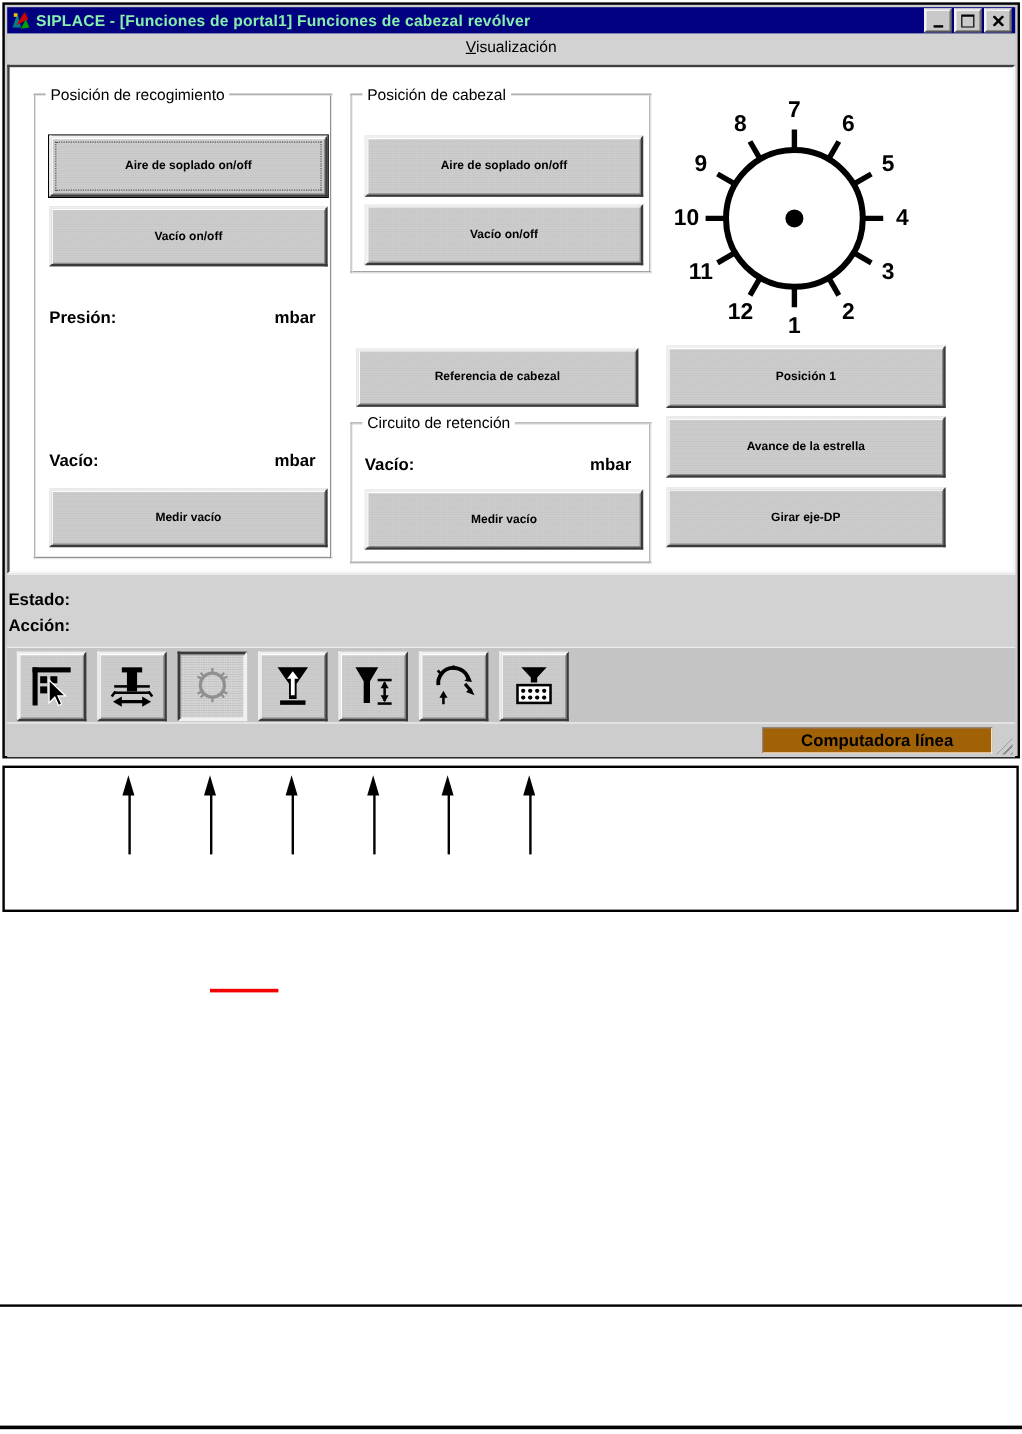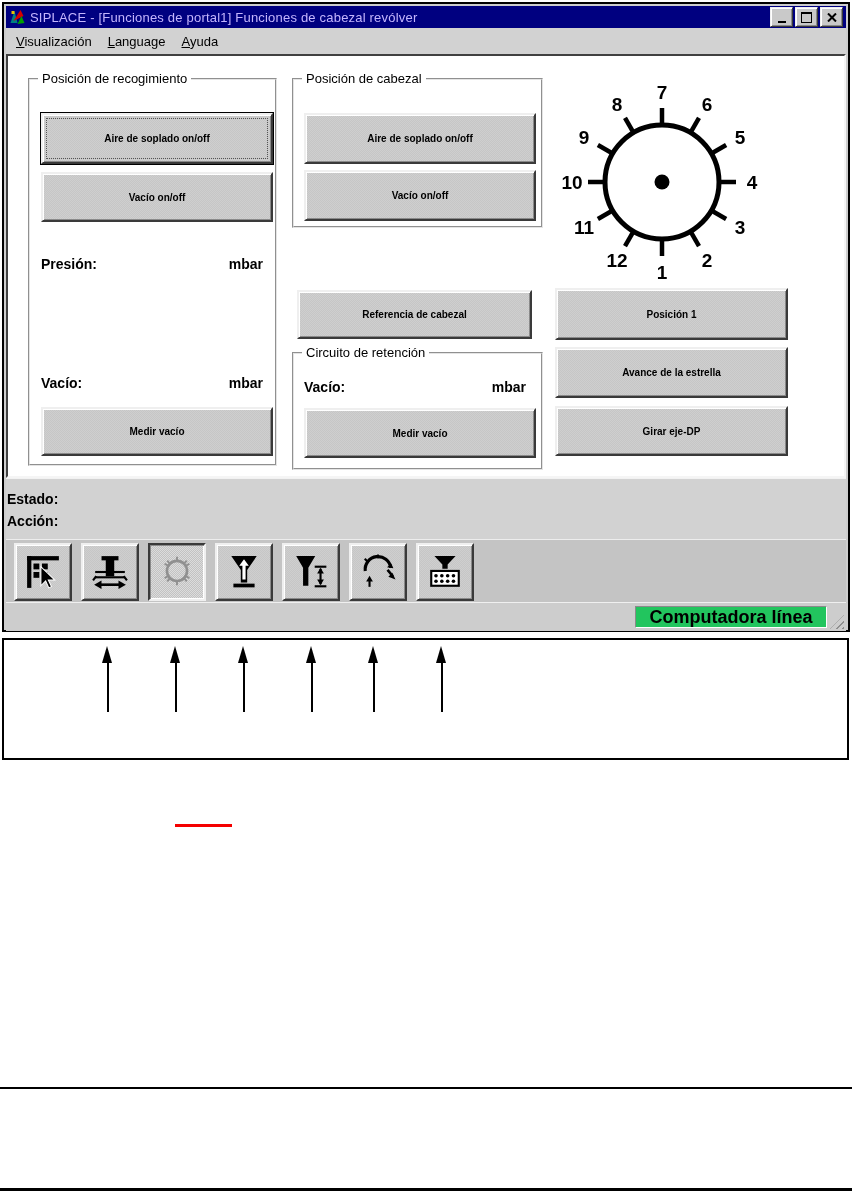--- a/index.html
+++ b/index.html
@@ -10,36 +10,36 @@
   
   .window{
     position:absolute;left:2px;top:2px;width:840px;height:622px;
     background:#cdcdcd;border:2px solid #000;padding:2px;
   }
   .titlebar{
     height:22px;background:#000080;display:flex;align-items:center;
     padding:0 3px;gap:4px;
   }
   .titlebar .title{
-    flex:1;color:#c4b5fd;font-weight:normal;font-size:13px;white-space:nowrap;
+    flex:1;color:#86efac;font-weight:bold;font-size:13px;white-space:nowrap;
     overflow:hidden;letter-spacing:.2px;
   }
   .appicon{width:17px;height:16px;flex:0 0 auto;}
   .winbtns{display:flex;gap:2px;}
   .winbtn{
     width:21px;height:18px;background:#c9c9c9;
     border:1px solid;border-color:#f0f0f0 #3a3a3a #3a3a3a #f0f0f0;
     box-shadow:inset 1px 1px 0 #fff, inset -1px -1px 0 #8a8a8a;
     display:flex;align-items:center;justify-content:center;position:relative;
   }
   .glyph-min{width:8px;height:2px;background:#000;margin-top:9px;}
   .glyph-max{width:9px;height:8px;border:1px solid #000;border-top-width:2px;}
   .menubar{
     height:26px;display:flex;align-items:center;padding:0 2px;
-    background:#d2d2d2;font-size:13px;
+    background:#d2d2d2;font-size:13px;flex-direction:column;
   }
   .menuitem{display:inline-block;padding:3px 8px;}
   .menuitem::first-letter{text-decoration:underline;}
   
   .client{
     position:relative;height:420px;background:#fff;
     border:2px solid;border-color:#404040 #f5f5f5 #f5f5f5 #404040;
   }
   .group{
     position:absolute;border:2px groove #e4e4e4;background:#fff;
@@ -78,22 +78,22 @@
   .toolbtn.pressed{
     border-color:#3a3a3a #efefef #efefef #3a3a3a;
     box-shadow:inset 1px 1px 0 #8a8a8a, inset -1px -1px 0 #fff;
     background-image:repeating-conic-gradient(#dcdcdc 0% 25%, #c2c2c2 0% 50%);
   }
   .toolbtn svg{display:block;}
   .statusbar{height:28px;position:relative;background:#cdcdcd;border-top:1px solid #f0f0f0;}
   .statusfield{
     position:absolute;top:3px;right:19px;width:190px;height:20px;
     border:1px solid;border-color:#8a8a8a #fff #fff #8a8a8a;
-    background:#22c55e;display:flex;align-items:center;justify-content:center;
-    font-weight:bold;font-size:18px;
+    background:#a16207;display:flex;align-items:center;justify-content:center;
+    font-weight:bold;font-size:14px;
   }
   .grip{
     position:absolute;right:2px;bottom:2px;width:14px;height:14px;
     background:repeating-linear-gradient(135deg,#8f8f8f 0 1.5px,transparent 1.5px 4.5px);
     clip-path:polygon(100% 0,100% 100%,0 100%);
   }
   
   .figure-box{
     position:absolute;left:2px;top:638px;width:843px;height:118px;
     border:2px solid #000;background:#fff;

